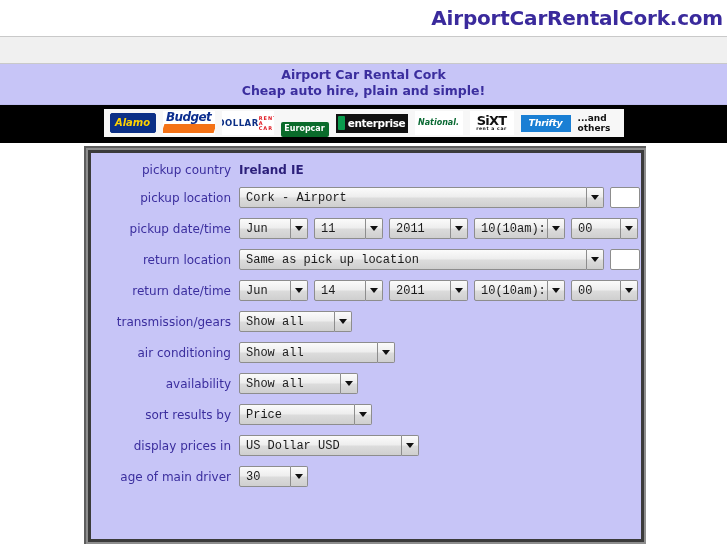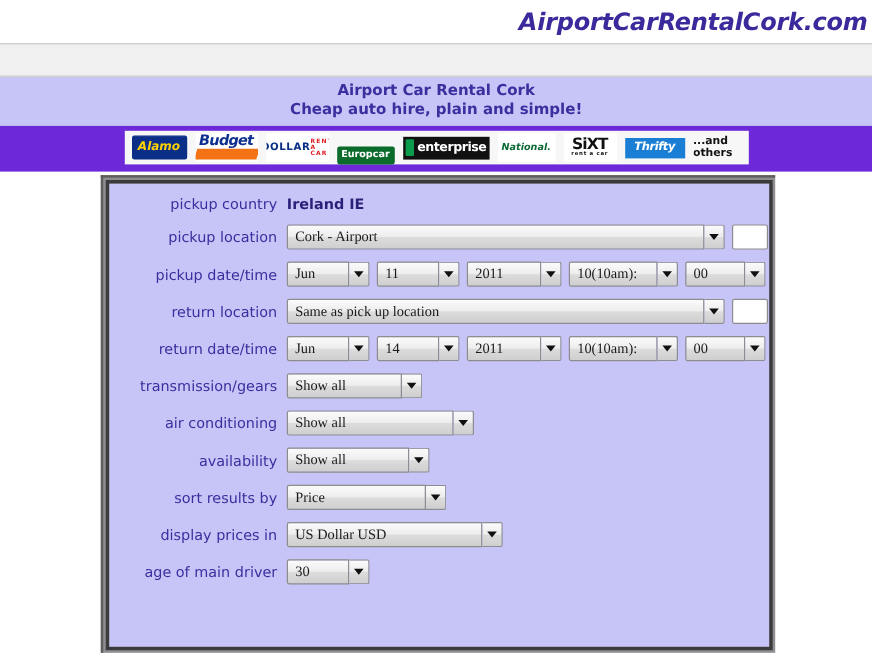--- a/index.html
+++ b/index.html
@@ -25,21 +25,20 @@
     justify-content: flex-end;
     padding-right: 4px;
     box-sizing: border-box;
   }
   .site-title {
     font-size: 20px;
     font-weight: bold;
     color: #3a2a9c;
     letter-spacing: -0.2px;
     white-space: nowrap;
-    font-style: italic;
   }
 
   
   .navbar {
     height: 28px;
     background: #f0f0f0;
     border-top: 1px solid #c9c9c9;
     border-bottom: 1px solid #c9c9c9;
     display: flex;
     align-items: center;
@@ -90,21 +89,21 @@
     line-height: 16px;
   }
   .tagline div {
     font-size: 12.5px;
     font-weight: bold;
     color: #3b2e9e;
   }
 
   
   .logo-strip-wrap {
-    background: #6d28d9;
+    background: #000000;
     padding: 4px 0 6px 0;
     display: flex;
     justify-content: center;
   }
   .logo-strip {
     background: #f7f7f7;
     display: flex;
     align-items: center;
     gap: 7px;
     padding: 2px 6px;
@@ -227,21 +226,21 @@
     border: 1px solid #8d8d8d;
     border-radius: 2px 0 0 2px;
     display: flex;
     align-items: center;
     padding: 0 6px;
     font-size: 12px;
     color: #1a1a1a;
     box-sizing: border-box;
     white-space: nowrap;
     overflow: hidden;
-    font-family: Liberation Serif, serif;
+    font-family: Liberation Mono, monospace;
   }
   .sel-arrow {
     width: 17px;
     background: linear-gradient(to bottom, #fbfbfb 0%, #ededed 48%, #dcdcdc 52%, #cfcfcf 100%);
     border: 1px solid #8d8d8d;
     border-left: none;
     border-radius: 0 2px 2px 0;
     display: flex;
     align-items: center;
     justify-content: center;

